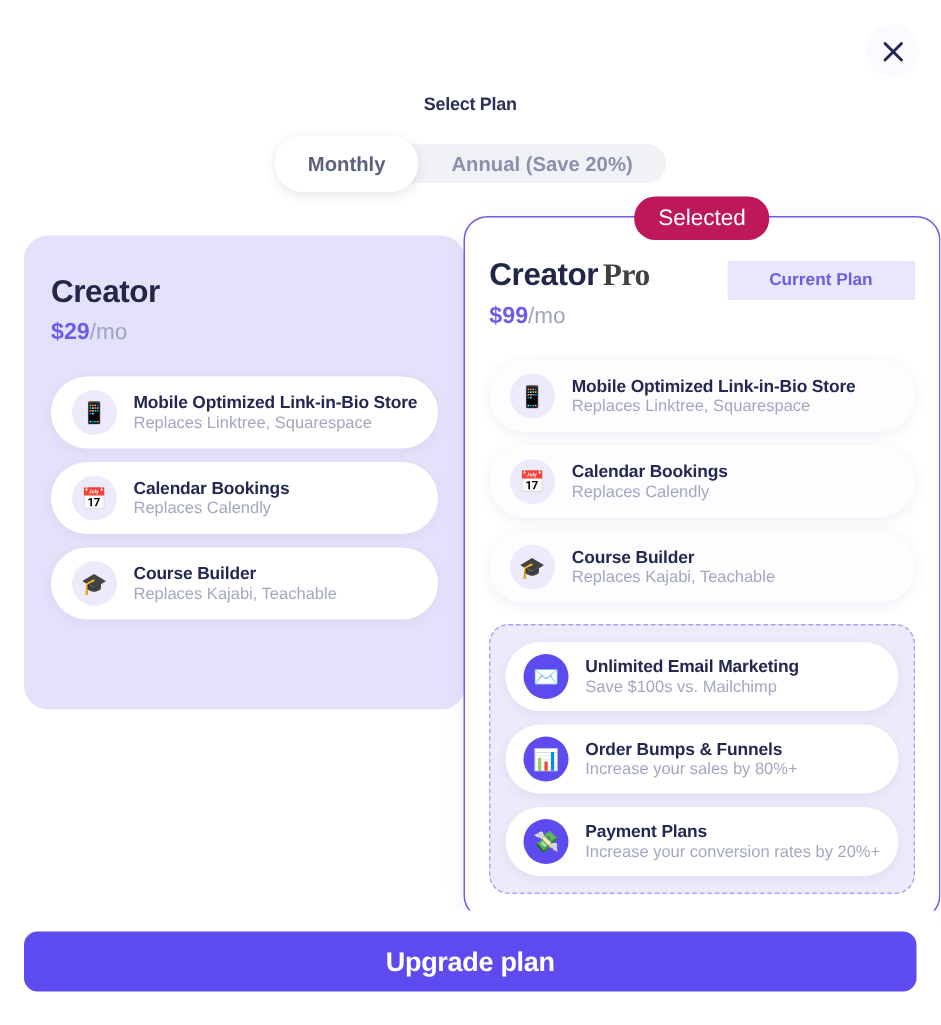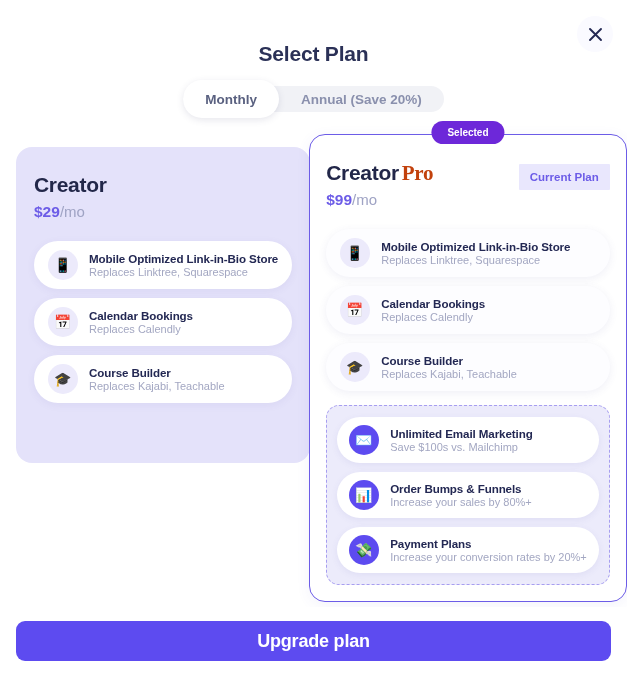--- a/index.html
+++ b/index.html
@@ -33,25 +33,25 @@
     align-items: center;
     justify-content: center;
     cursor: pointer;
     padding: 0;
   }
   .close-btn svg { display: block; }
 
   
   .page-title {
     text-align: center;
-    font-size: 21px;
+    font-size: 12px;
     font-weight: 700;
     color: #2b3157;
     letter-spacing: -0.2px;
-    padding-top: 42px;
+    padding-top: 62px;
   }
 
   
   .toggle-wrap {
     display: flex;
     justify-content: center;
     margin-top: 20px;
   }
   .toggle {
     display: flex;
@@ -114,41 +114,41 @@
     border-radius: 16px;
     padding: 26px 16px 16px 16px;
     box-shadow: 0 3px 14px rgba(90,80,200,0.07);
   }
 
   .selected-badge {
     position: absolute;
     top: -13px;
     left: 50%;
     transform: translateX(-50%);
-    background: #6d28d9;
+    background: #be185d;
     color: #ffffff;
-    font-size: 10px;
-    font-weight: 700;
+    font-size: 15px;
+    font-weight: 400;
     padding: 6px 16px;
     border-radius: 14px;
     z-index: 5;
     white-space: nowrap;
   }
 
   
   .plan-name {
     font-size: 21px;
     font-weight: 700;
     color: #222749;
     letter-spacing: -0.3px;
     line-height: 1.15;
   }
   .plan-name .pro-word {
     font-family: "Liberation Serif", serif;
-    color: #c2410c;
+    color: #404040;
     font-weight: 700;
     font-size: 21px;
     margin-left: 3px;
   }
   .plan-price {
     margin-top: 6px;
     font-size: 15px;
     color: #9fa3c4;
     font-weight: 400;
   }
@@ -161,21 +161,21 @@
   .pro-head {
     display: flex;
     justify-content: space-between;
     align-items: flex-start;
   }
   .current-plan-pill {
     background: #e9e7fd;
     color: #6c5ce7;
     font-size: 11.5px;
     font-weight: 700;
-    padding: 7px 11px;
+    padding: 7px 28px;
     border-radius: 1px;
     white-space: nowrap;
     margin-top: 3px;
   }
 
   
   .features { margin-top: 20px; display: flex; flex-direction: column; gap: 9px; }
 
   .feature {
     display: flex;

